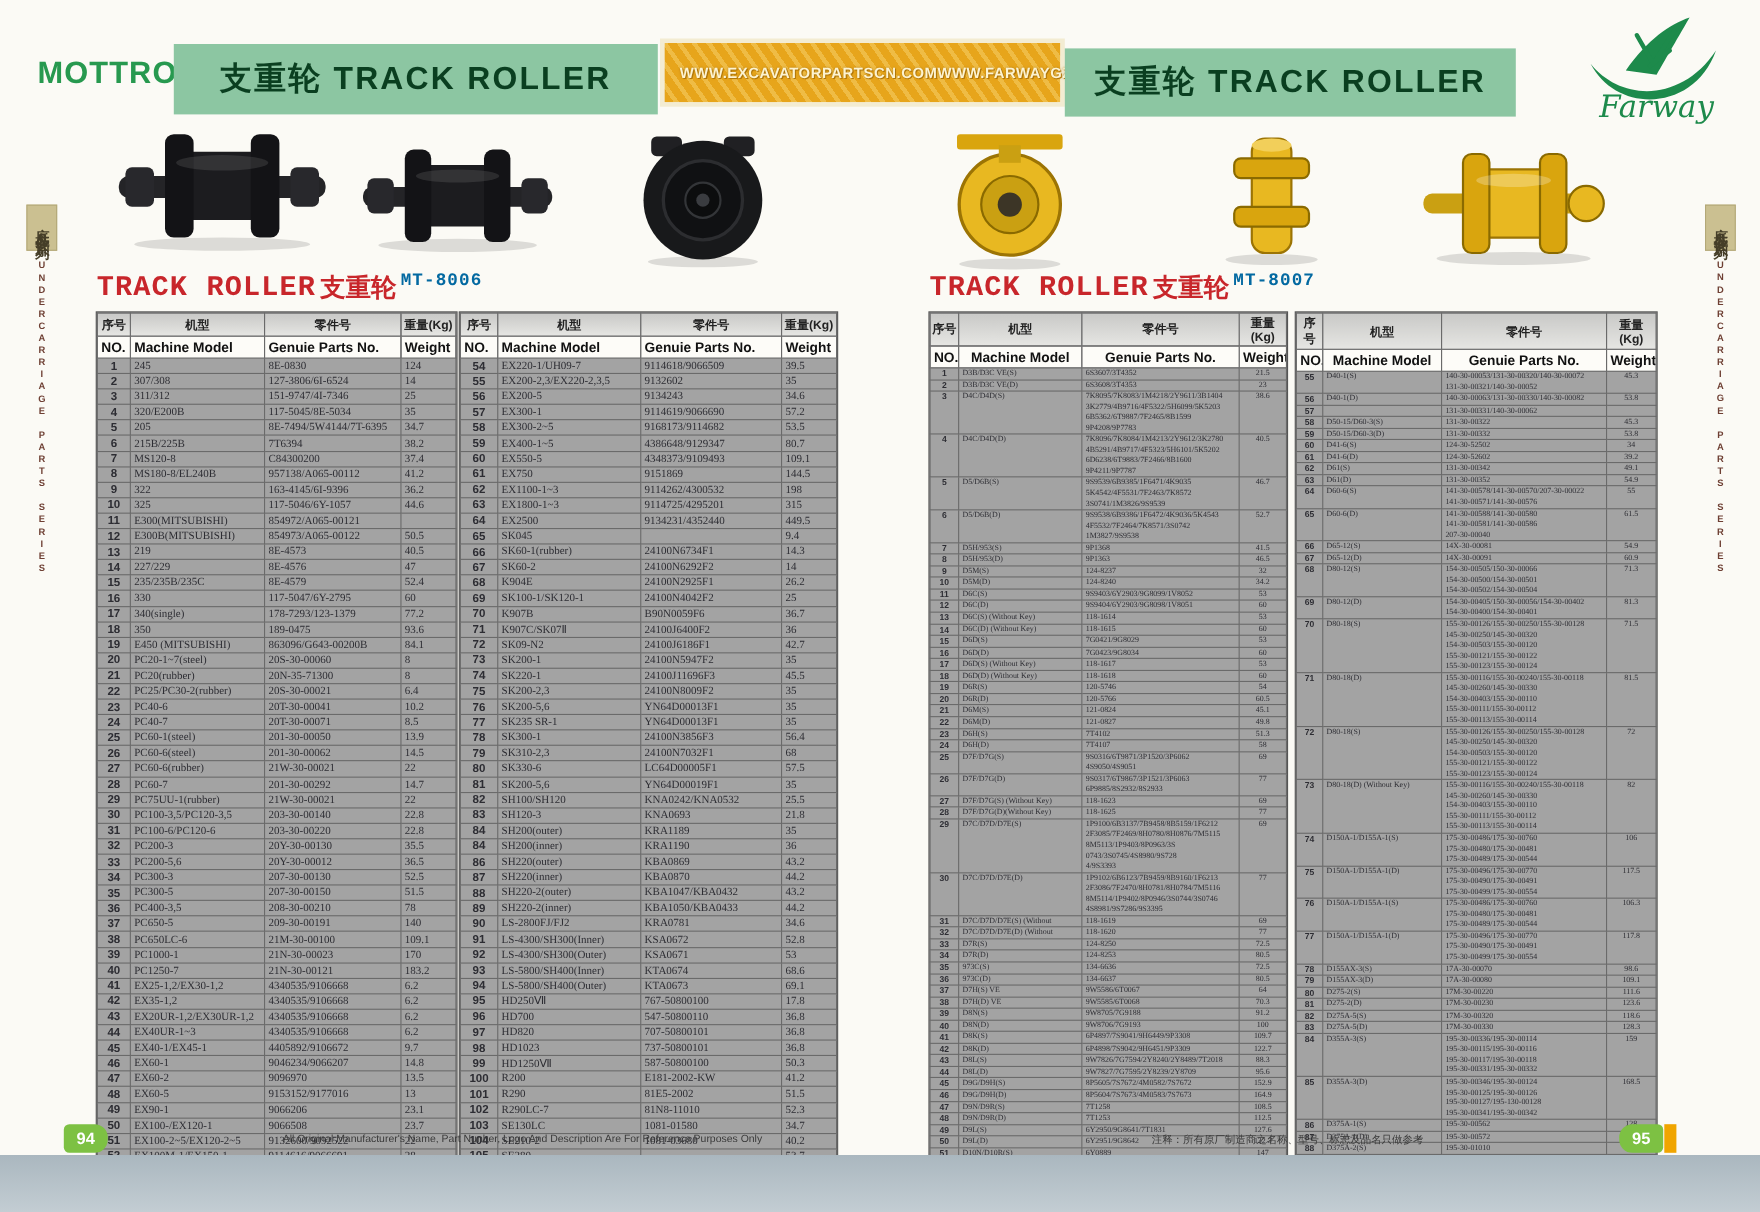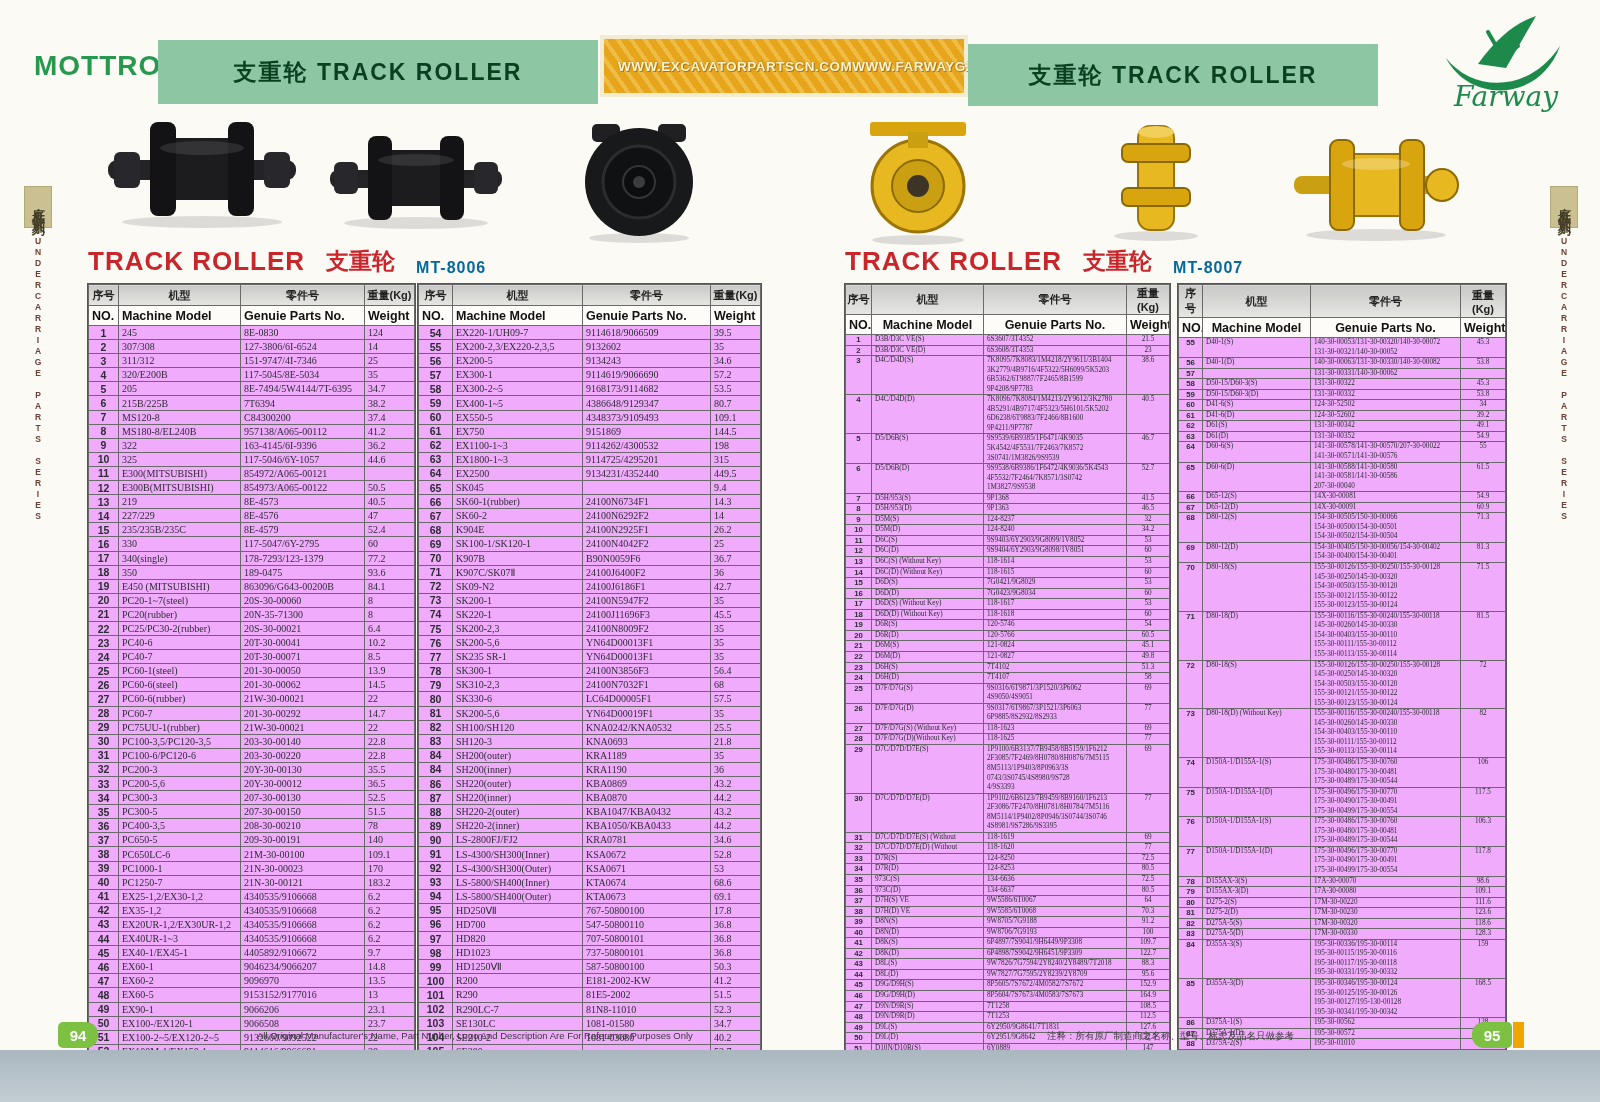--- a/index.html
+++ b/index.html
@@ -6,46 +6,46 @@
   body{
     width:1600px;height:1102px;position:relative;overflow:hidden;
     background:#fbfaf5;font-family:"Liberation Sans",sans-serif;color:#222;
   }
   .abs{position:absolute;}
 
   
   .brand{left:34px;top:50px;font-size:28px;font-weight:800;color:#27994f;letter-spacing:1px;}
   .brand sup{font-size:11px;font-weight:700;}
   .banner-green{background:#8cc6a2;display:flex;align-items:center;justify-content:center;
-    color:#0a3f20;font-weight:800;font-size:23px;letter-spacing:2px;}
+    color:#0a3f20;font-weight:800;font-size:29px;letter-spacing:2px;}
   .bg-left{left:158px;top:40px;width:440px;height:64px;}
   .bg-right{left:968px;top:44px;width:410px;height:62px;}
   .banner-orange{left:600px;top:35px;width:368px;height:62px;
     background:repeating-linear-gradient(55deg,#e7a51b 0 7px,#efbc45 7px 11px);
     border:4px solid #f3ecd2;box-sizing:border-box;
     display:flex;align-items:center;justify-content:space-between;padding:0 14px;}
   .site{font-size:13.5px;font-weight:800;color:#fdf3d0;text-shadow:0 0 2px #a5720b,1px 1px 0 #b5790a;letter-spacing:.5px;}
   .farway{left:1418px;top:6px;width:170px;height:112px;}
   .farway text{font-family:"DejaVu Serif",serif;font-style:italic;}
 
   
   .sideb{width:28px;display:flex;flex-direction:column;align-items:center;}
   .sideb .zh{writing-mode:vertical-rl;text-orientation:upright;background:#cbc091;color:#453e28;
     font-weight:700;font-size:13px;padding:10px 4px;letter-spacing:4px;border:1px solid #b3a878;}
   .sideb .en{writing-mode:vertical-rl;text-orientation:upright;font-size:8.5px;font-weight:700;
     color:#6e3f33;margin-top:8px;letter-spacing:1px;}
 
   
-  .sec-title{display:flex;align-items:flex-end;gap:21px;}
+  .sec-title{display:flex;align-items:flex-start;gap:4px;font-family:Liberation Mono, monospace;}
   .sec-title .en{font-size:26px;font-weight:800;color:#c8262b;letter-spacing:1px;}
   .sec-title .zh{font-size:23px;font-weight:800;color:#c8262b;}
   .sec-title .model{font-size:16px;font-weight:800;color:#0369a1;letter-spacing:1px;}
 
   
-  table.parts{border-collapse:collapse;table-layout:fixed;background:#f0abfc;padding-left:29px;}
+  table.parts{border-collapse:collapse;table-layout:fixed;background:#a3a3a3;padding-left:29px;}
   table.parts th,table.parts td{border:1px solid #6a6a6a;overflow:hidden;}
   table.parts thead tr.hzh th{background:linear-gradient(#c9c9c7,#e6e6e3);
     font-size:11px;font-weight:700;color:#222;height:18px;}
   table.parts thead tr.hen th{background:#fdfcf8;font-size:12.5px;font-weight:800;color:#111;
     height:19px;text-align:left;padding:0 3px;}
   table.parts thead tr.hen th.c-no{text-align:left;}
   table.parts td{font-family:"Liberation Serif",serif;color:#2d2d33;padding:0 3px;}
   .t-big td{font-size:10px;height:13.1px;}
   .t-big td.c-no{font-family:"Liberation Sans",sans-serif;font-weight:800;font-size:10.5px;text-align:center;padding:0;}
   .t-small td{font-size:7.2px;line-height:9.55px;vertical-align:top;}

